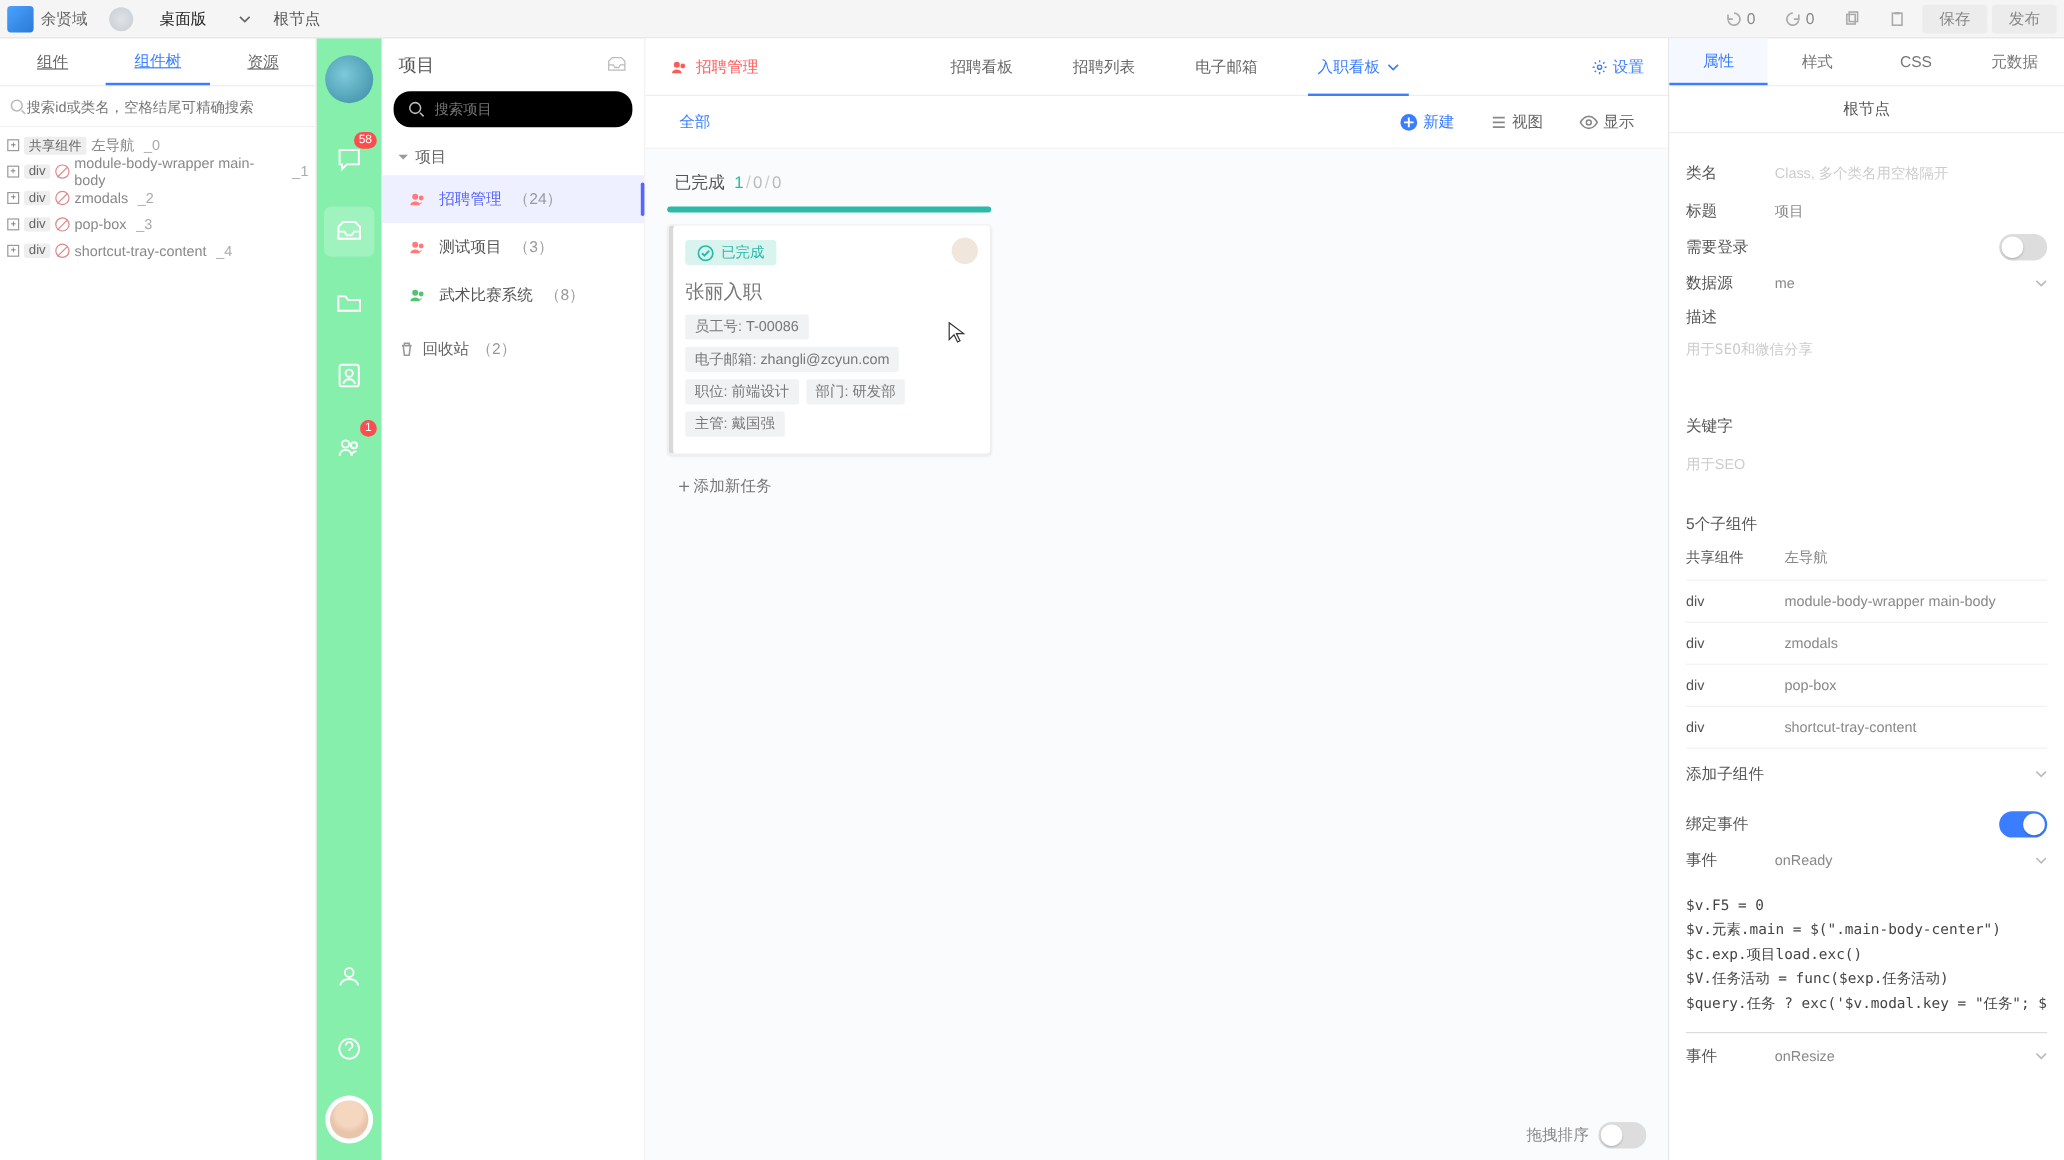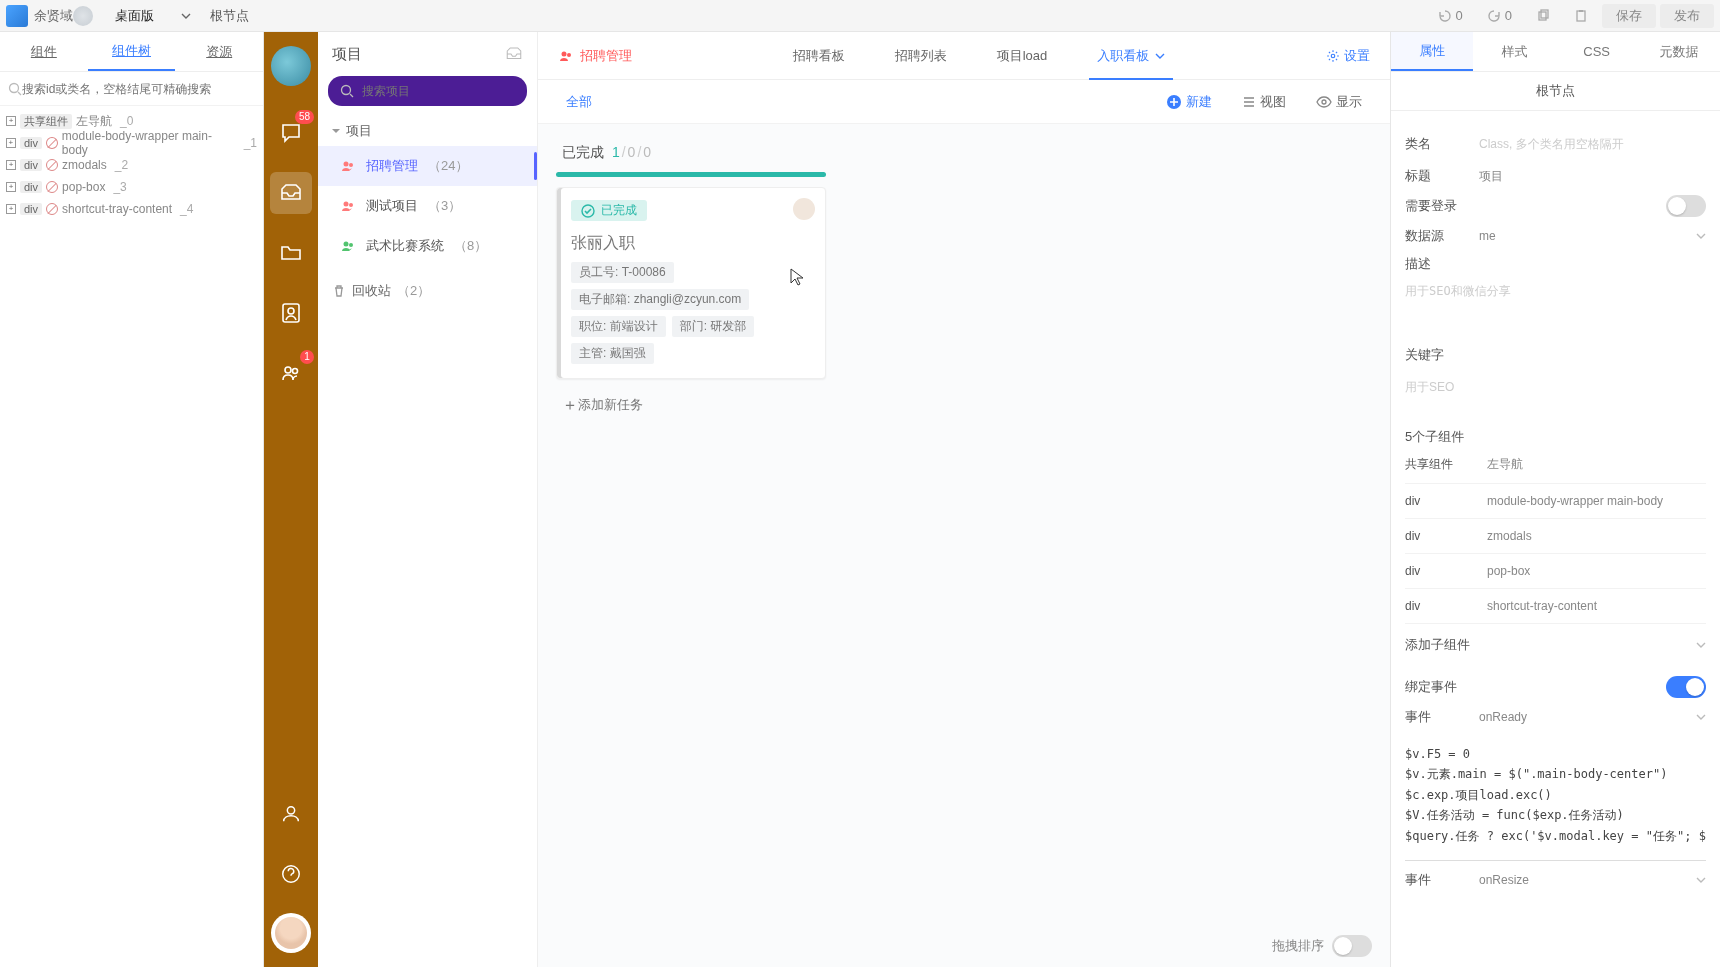--- a/index.html
+++ b/index.html
@@ -1,21 +1,21 @@
 <!DOCTYPE html>
 <html><head>
 <meta charset="utf-8">
 <style>
 * { margin: 0; padding: 0; box-sizing: border-box; }
 body { font-family: "PingFang SC", "Microsoft YaHei", sans-serif; font-size: 13px; color: #444; background: #fff; overflow: hidden; width: 1720px; height: 967px; }
 
 
 .topbar { height: 32px; background: #f5f5f5; border-bottom: 1px solid #e6e6e6; display: flex; align-items: center; padding: 0 6px; }
 .topbar .avatar-sq { width: 22px; height: 22px; background: linear-gradient(135deg,#4aa3ff,#2a7ad6); border-radius: 3px; margin-right: 6px; }
-.topbar .uname { color: #666; }
+.topbar .uname { color: #666; margin-right: 18px; }
 .topbar .logo-circle { width: 20px; height: 20px; border-radius: 50%; background: radial-gradient(circle,#dfe3e7,#c7cdd3); margin-right: 22px; }
 .topbar .mode-select { display: flex; align-items: center; font-weight: 500; color: #222; margin-right: 18px; cursor: pointer; }
 .topbar .mode-select svg { margin-left: 26px; }
 .topbar .bc { color: #555; }
 .topbar .right { margin-left: auto; display: flex; align-items: center; gap: 4px; }
 .topbar .tbtn { padding: 0 10px; height: 24px; display: flex; align-items: center; color: #888; gap: 4px; }
 .topbar .tbtn.solid { background: #ececec; border-radius: 3px; padding: 0 14px; color: #888; }
 .topbar .ico { color: #aaa; }
 
 
@@ -31,33 +31,33 @@
 .tree { padding: 4px 0; font-size: 12px; }
 .tree-row { display: flex; align-items: center; height: 22px; padding: 0 6px; gap: 4px; cursor: pointer; }
 .tree-row .sq { width: 10px; height: 10px; border: 1px solid #999; font-size: 8px; line-height: 8px; text-align: center; color: #666; }
 .tree-row .tag { background: #eee; color: #666; padding: 0 4px; border-radius: 2px; font-size: 11px; }
 .tree-row .slash { width: 12px; height: 12px; border: 1px solid #d88; border-radius: 50%; position: relative; }
 .tree-row .slash::after { content: ""; position: absolute; width: 12px; height: 1px; background: #d88; transform: rotate(-45deg); top: 5px; left: -1px; }
 .tree-row .nm { color: #888; }
 .tree-row .idx { color: #aaa; margin-left: 4px; }
 
 
-.rail { width: 54px; background: #a16207; display: flex; flex-direction: column; align-items: center; padding-top: 14px; gap: 18px; }
+.rail { width: 54px; background: #86efac; display: flex; flex-direction: column; align-items: center; padding-top: 14px; gap: 18px; }
 .rail .ritem { width: 42px; height: 42px; display: flex; align-items: center; justify-content: center; border-radius: 6px; color: #fff; position: relative; cursor: pointer; }
 .rail .ritem.active { background: rgba(255,255,255,0.22); }
 .rail .rlogo { width: 40px; height: 40px; border-radius: 50%; background: radial-gradient(circle at 40% 40%, #7cc9d9, #3a8ba3); margin-bottom: 8px; }
 .rail .badge { position: absolute; top: -2px; right: -2px; background: #ff4d4f; color: #fff; font-size: 10px; border-radius: 8px; padding: 0 4px; line-height: 14px; min-width: 14px; text-align: center; }
 .rail .spacer { flex: 1; }
 .rail .avatar-rd { width: 40px; height: 40px; border-radius: 50%; background: #fff; margin-bottom: 14px; display:flex; align-items:center; justify-content:center; }
 .rail .avatar-rd .face { width: 32px; height: 32px; border-radius: 50%; background: radial-gradient(circle at 50% 35%, #f5d7c0 40%, #e8c4aa 60%); }
 
 
 .projcol { width: 220px; border-right: 1px solid #eee; display: flex; flex-direction: column; }
 .projcol .hd { height: 44px; display: flex; align-items: center; justify-content: space-between; padding: 0 14px; color: #555; font-size: 15px; }
-.projcol .search { margin: 0 10px 10px; background: #4c1d95; border-radius: 14px; height: 30px; display: flex; align-items: center; padding: 0 12px; gap: 8px; }
+.projcol .search { margin: 0 10px 10px; background: #000000; border-radius: 14px; height: 30px; display: flex; align-items: center; padding: 0 12px; gap: 8px; }
 .projcol .search input { border: none; background: transparent; outline: none; flex: 1; font-size: 12px; color: #999; }
 .projcol .sect { display: flex; align-items: center; padding: 6px 14px; color: #666; gap: 6px; font-size: 13px; }
 .projcol .plist { }
 .projcol .prow { height: 40px; display: flex; align-items: center; padding: 0 14px 0 22px; gap: 10px; cursor: pointer; color: #555; position: relative; }
 .projcol .prow.active { background: #eef0ff; color: #5764ff; }
 .projcol .prow.active::after { content:""; position:absolute; right:0; top:6px; bottom:6px; width:3px; background:#5764ff; border-radius:2px; }
 .projcol .prow .pic { color: #ff7a7a; }
 .projcol .prow .pic.g { color: #52c46f; }
 .projcol .cnt { color: #999; }
 
@@ -341,21 +341,21 @@
         <svg width="16" height="16" viewBox="0 0 16 16">
             <circle cx="6" cy="6" r="2.5" fill="#ff5a5a"></circle>
             <circle cx="11" cy="7" r="2" fill="#ff5a5a"></circle>
             <path d="M2 13c0-2 2-3 4-3s4 1 4 3" fill="#ff5a5a"></path>
           </svg>
         <span>招聘管理</span>
       </div>
       <div class="tf"></div>
       <div class="mtab">招聘看板</div>
       <div class="mtab">招聘列表</div>
-      <div class="mtab">项目load</div>
+      <div class="mtab">电子邮箱</div>
       <div class="mtab active">
         <span>入职看板</span>
         <svg width="10" height="10" viewBox="0 0 10 10">
             <path d="M1 3l4 4 4-4" fill="none" stroke="#3a7eff" stroke-width="1.4"></path>
           </svg>
       </div>
       <div class="tf"></div>
       <div class="settings">
         <svg width="14" height="14" viewBox="0 0 24 24">
             <circle cx="12" cy="12" r="3" fill="none" stroke="#3a7eff" stroke-width="2"></circle>

